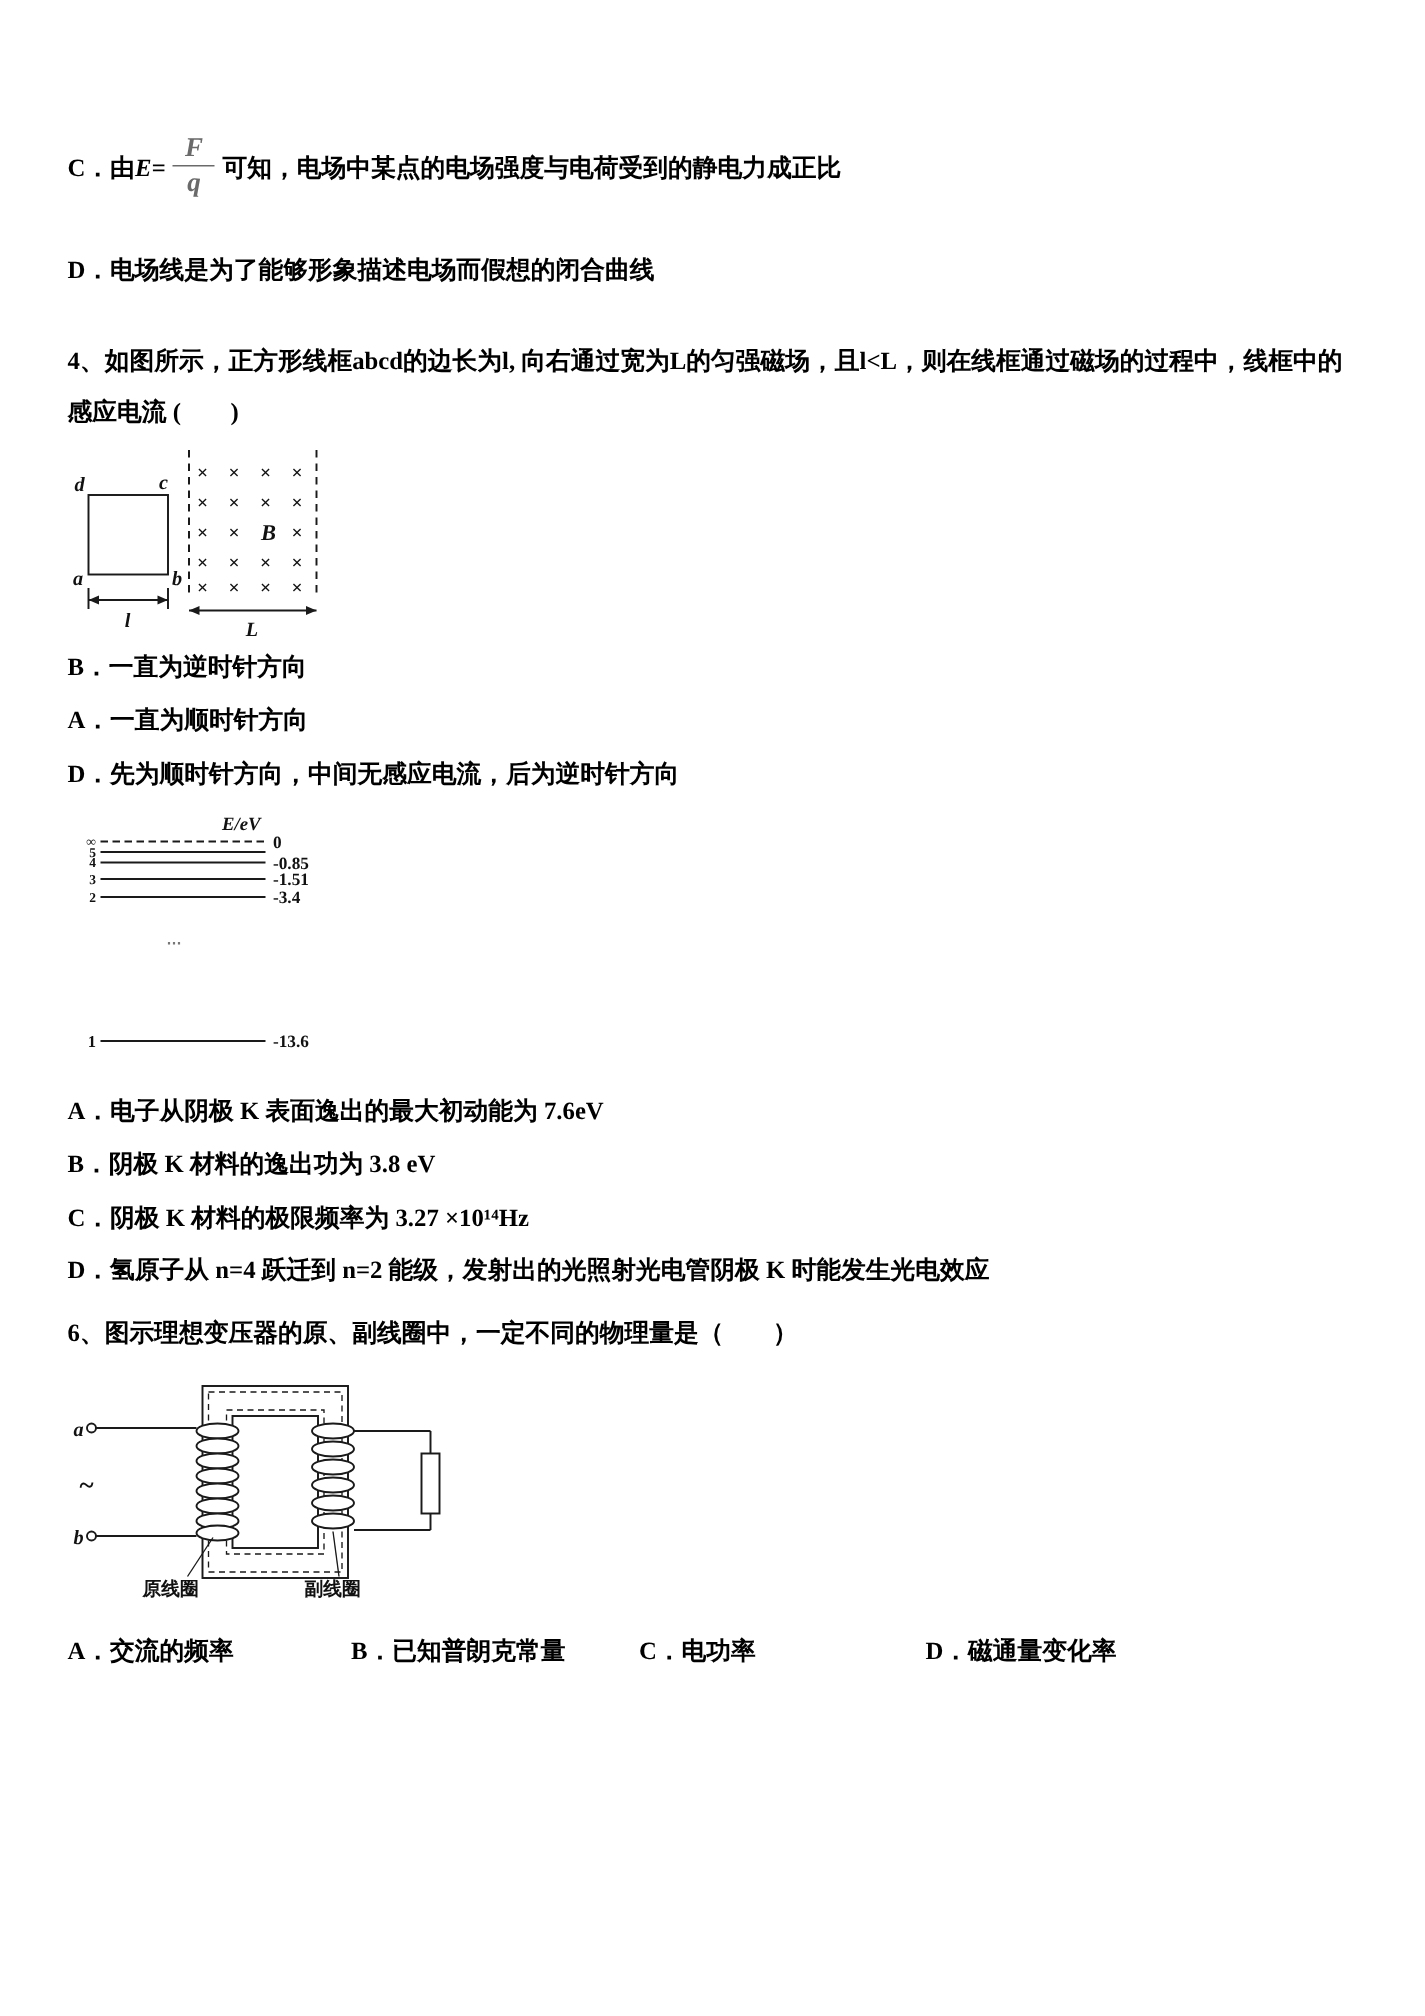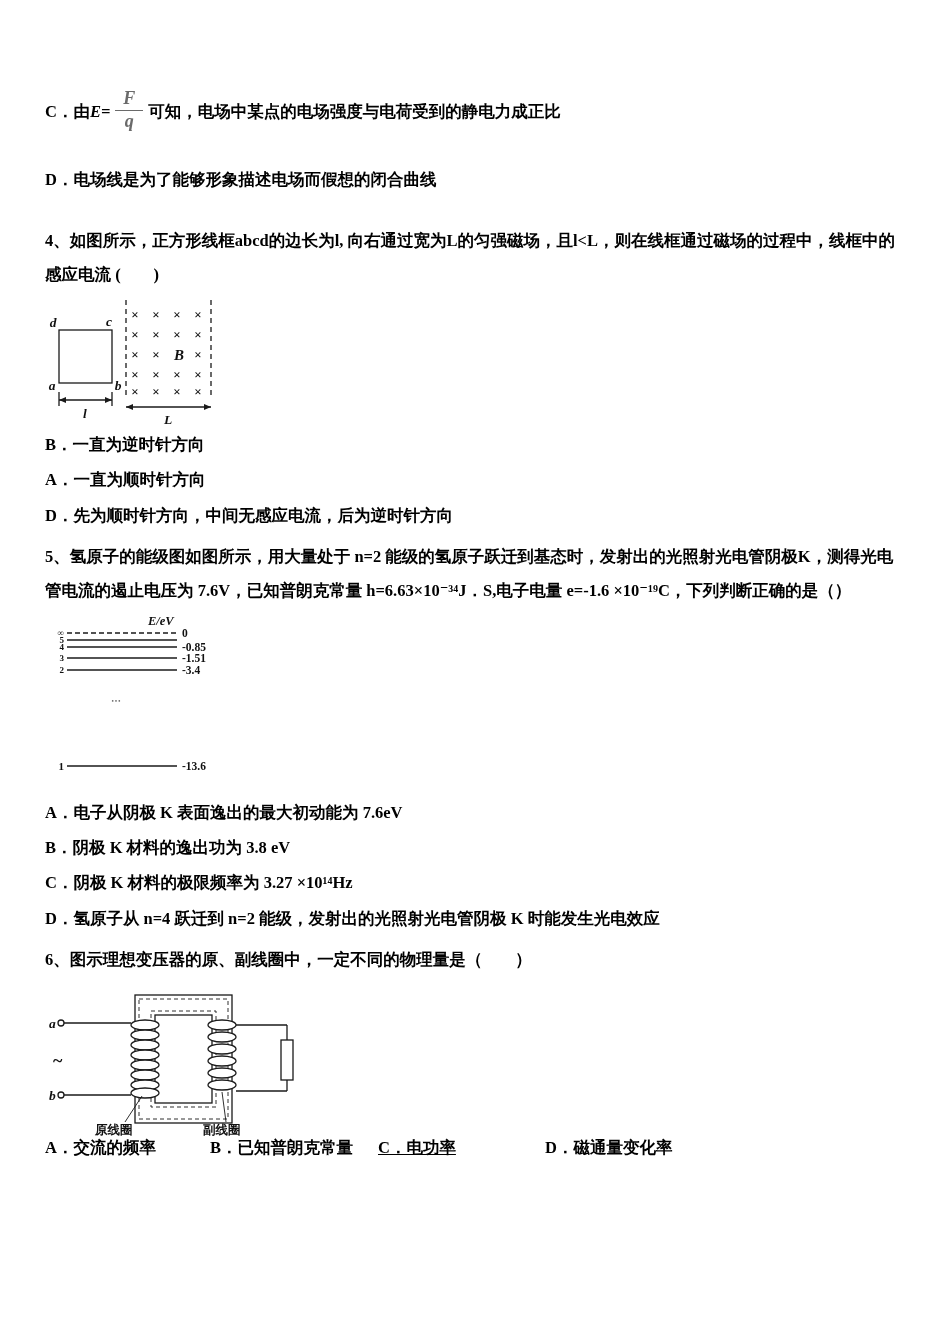--- a/index.html
+++ b/index.html
@@ -20,23 +20,23 @@
   .d-line{line-height:1.3;margin:0 0 34px 0;}
   .stem{line-height:2.05;margin:0 0 2px 0;}
   .opts{margin-top:6px;}
   .opt{line-height:1.3;margin:0 0 14px 0;}
 
   .fig{display:block;}
   .fig-q4{margin:2px 0 4px 0;}
   .fig-q5{margin:4px 0 18px 8px;}
   .fig-q6{margin:6px 0 0 0;}
 
-  .q6-opts{display:flex;}
+  .q6-opts{display:flex;margin-top:24px;gap:24px;}
   .q6o{display:inline-block;line-height:1.3;}
-  .o-a{width:165px;} .o-b{width:168px;} .o-c{width:167px;text-decoration:underline;}
+  .o-a{width:165px;} .o-b{width:168px;} .o-c{width:167px;}
 
   
   .figtext text{font-family:"Liberation Serif","DejaVu Serif",serif;fill:#111;}
   text.it{font-style:italic;font-size:13.5px;font-weight:600;text-anchor:middle;}
   text.cross{font-size:13px;font-weight:600;text-anchor:middle;}
   text.blabel{font-size:15px;font-style:italic;font-weight:700;text-anchor:middle;}
   text.nlab{font-size:9px;font-weight:600;text-anchor:end;}
   text.nlab1{font-size:11px;font-weight:700;text-anchor:end;}
   text.elab{font-size:11.5px;font-weight:700;text-anchor:start;}
   text.axis-label{font-size:12.5px;font-weight:700;font-style:italic;text-anchor:start;}
@@ -109,21 +109,20 @@
         <text class="cross" x="153" y="102">×</text>
       </g>
     </svg>
 
     <div class="opts">
       <div class="opt">B．一直为逆时针方向</div>
       <div class="opt">A．一直为顺时针方向</div>
       <div class="opt">D．先为顺时针方向，中间无感应电流，后为逆时针方向</div>
     </div>
 
-    <div class="stem">5、氢原子的能级图如图所示，用大量处于 n=2 能级的氢原子跃迁到基态时，发射出的光照射光电管阴极K，测得光电管电流的遏止电压为 7.6V，已知普朗克常量 h=6.63×10⁻³⁴J．S,电子电量 e=-1.6 ×10⁻¹⁹C，下列判断正确的是（）</div>
 
     <svg class="fig fig-q5" width="210" height="172" viewBox="0 0 210 172">
       <g stroke="#1a1a1a" stroke-width="1.4">
         <line x1="14" y1="21" x2="124" y2="21" stroke-dasharray="5 3"></line>
         <line x1="14" y1="28" x2="124" y2="28"></line>
         <line x1="14" y1="35" x2="124" y2="35"></line>
         <line x1="14" y1="46" x2="124" y2="46"></line>
         <line x1="14" y1="58" x2="124" y2="58"></line>
         <line x1="14" y1="154" x2="124" y2="154"></line>
       </g>

